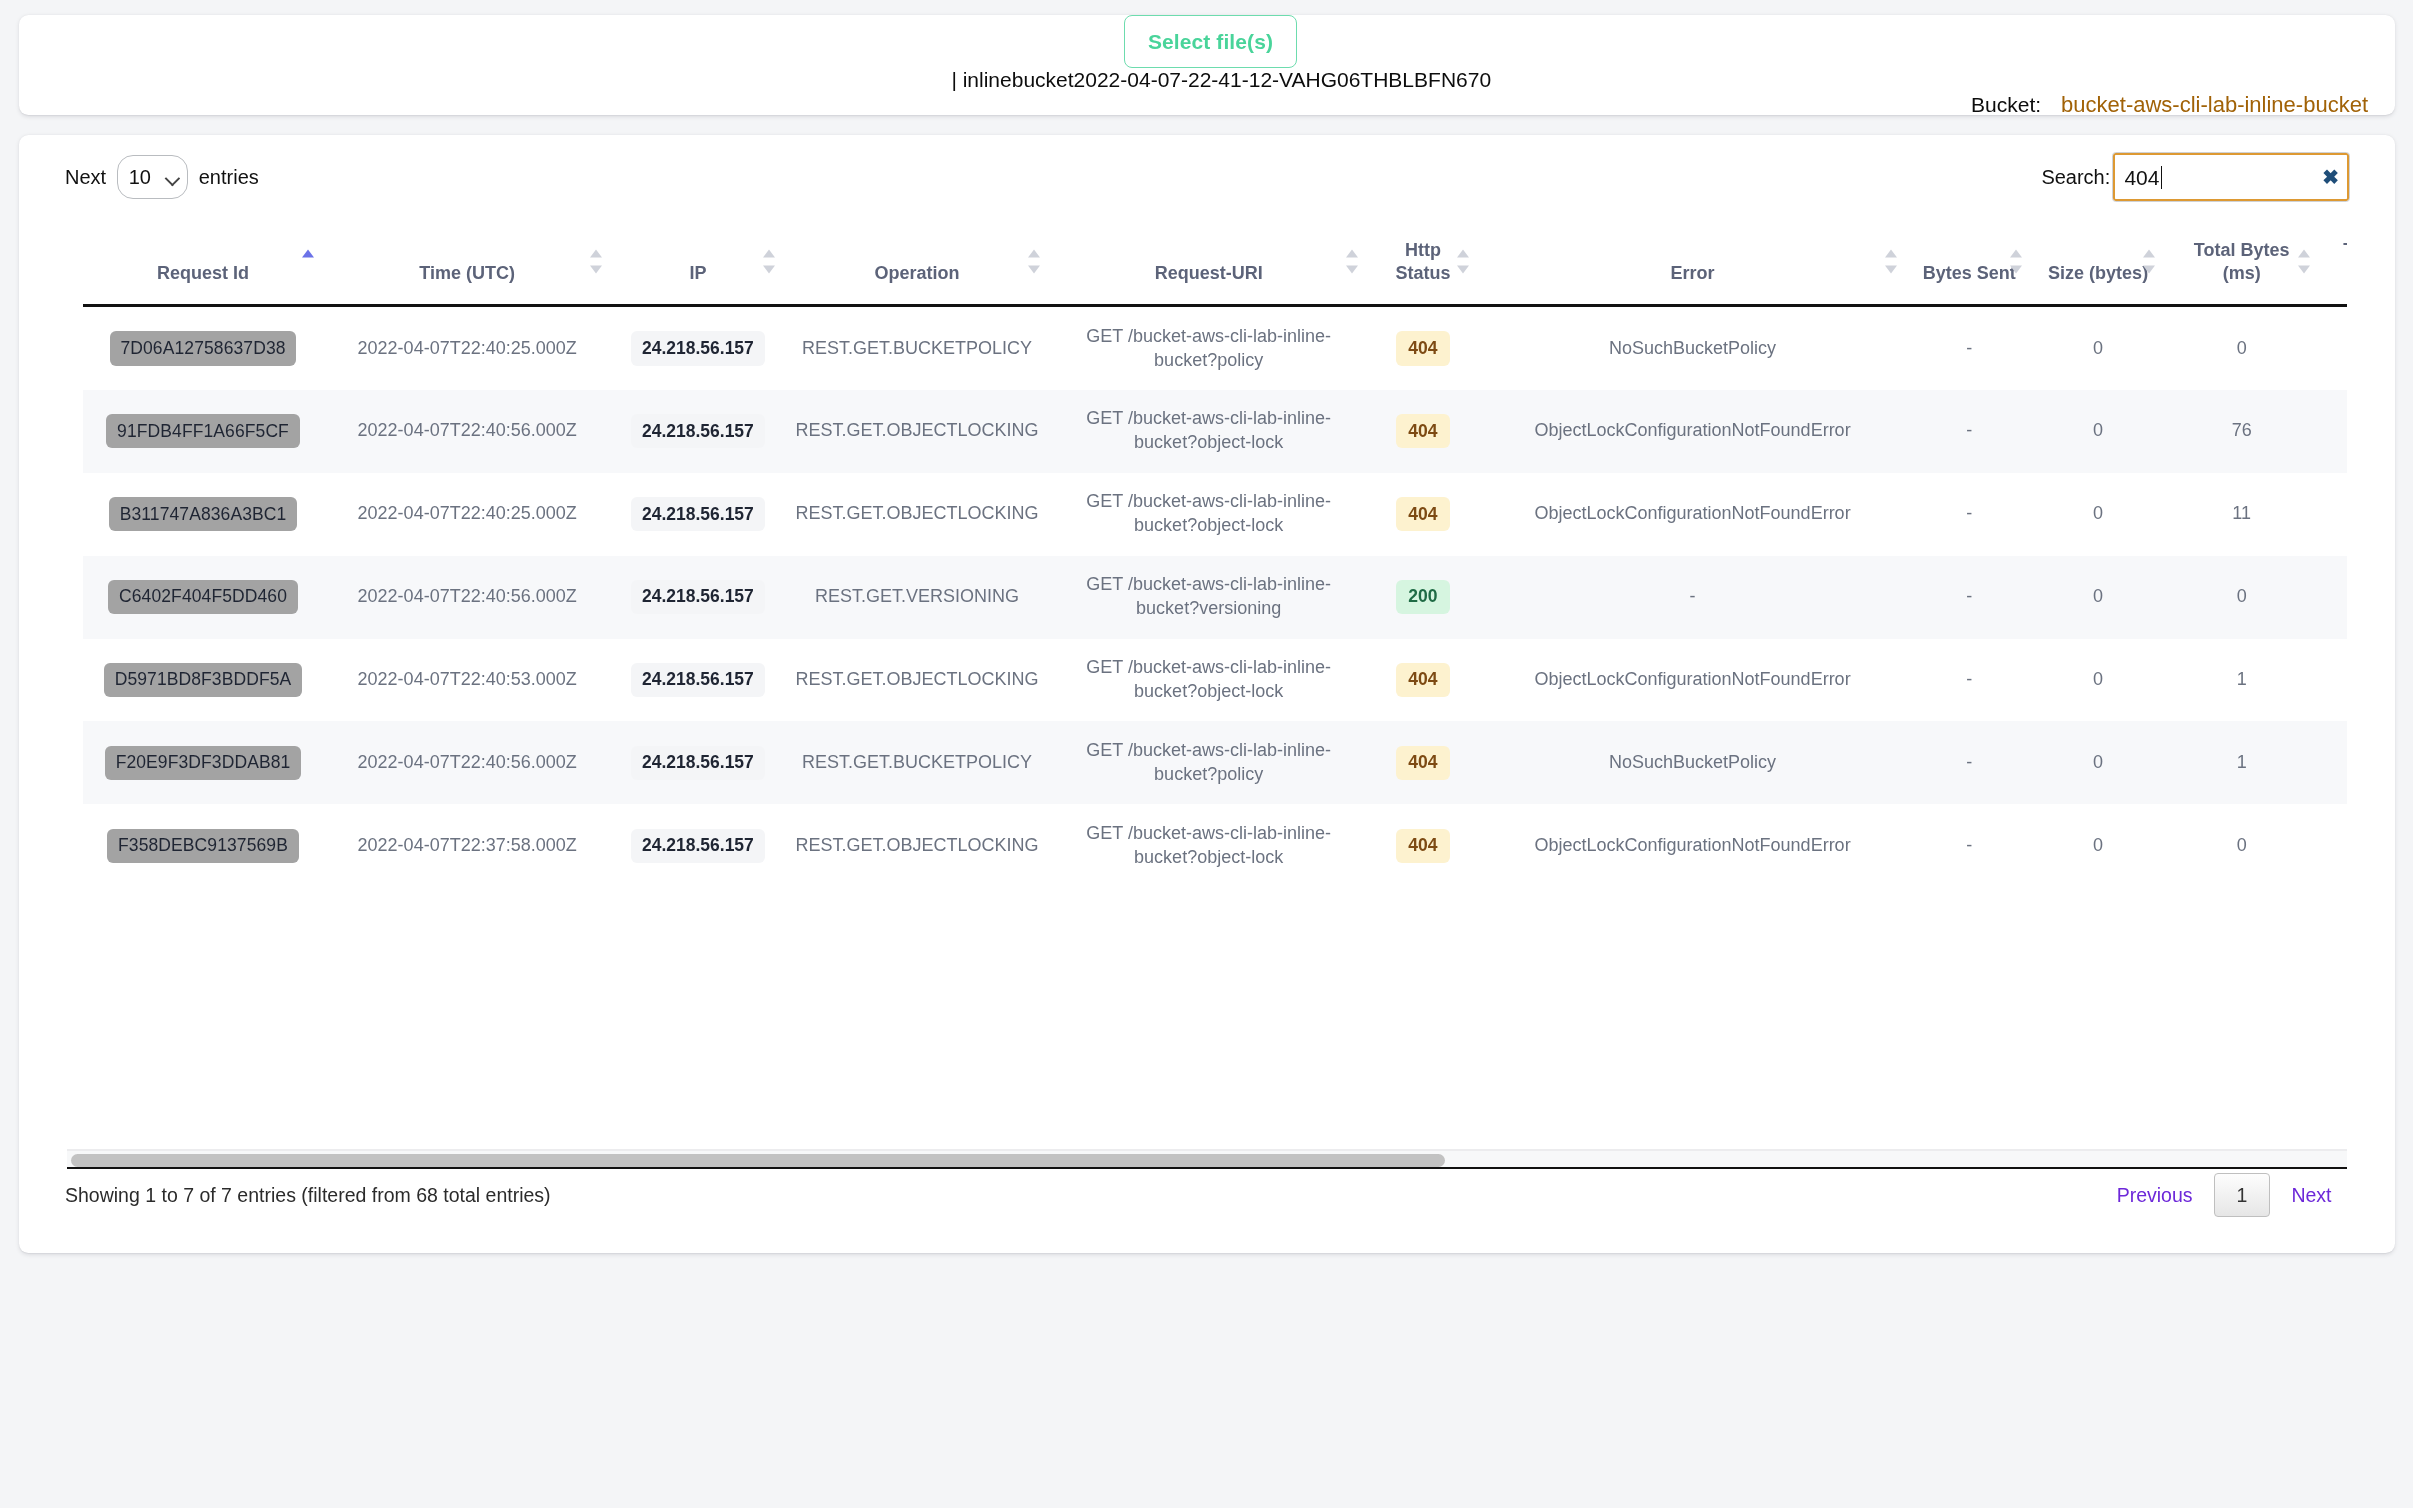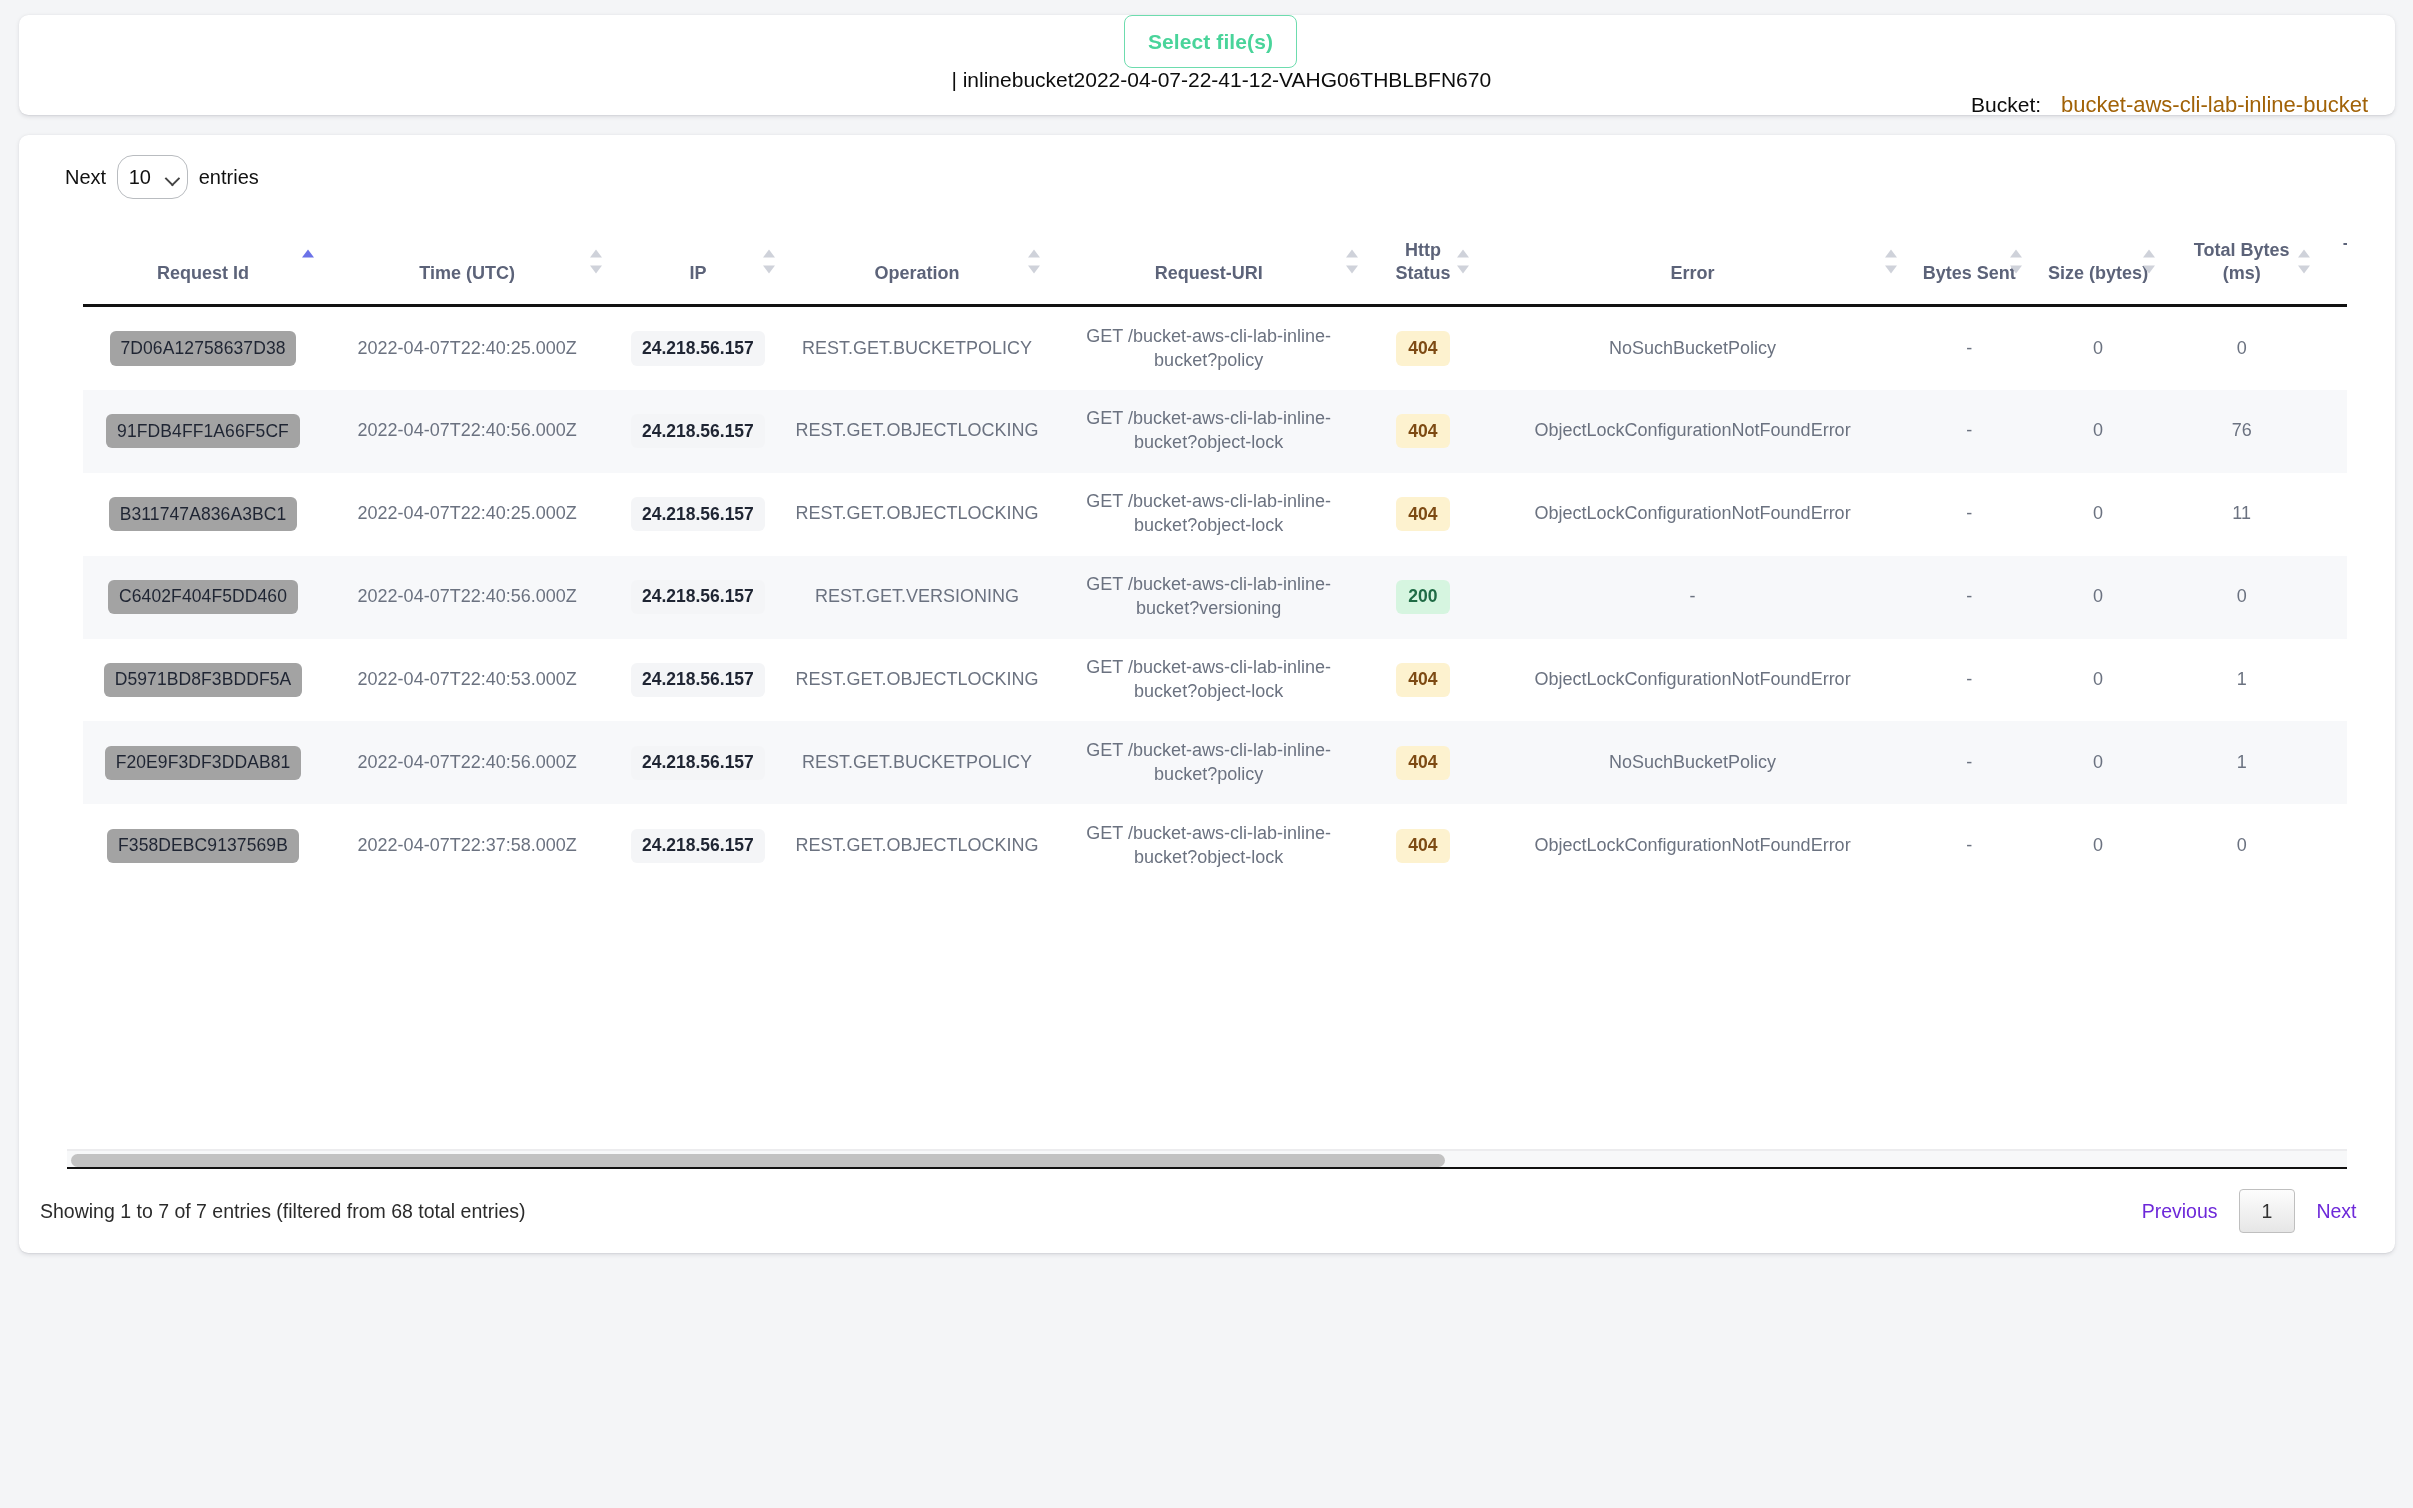--- a/index.html
+++ b/index.html
@@ -238,23 +238,23 @@
     position: absolute;
     left: 4px; top: 2.7px;
     width: 1374px; height: 13.5px;
     background: #c2c2c2;
     border-radius: 6.7px;
   }
 
   
   .footer {
     position: absolute;
-    left: 0; right: 0; bottom: 0;
+    left: 0; right: 0; bottom: 16px;
     height: 84px;
-    padding: 0 21px;
+    padding: 0 46px;
     display: flex; align-items: center;
   }
   .info { font-size: 19.5px; color: #2b2b2b; }
   .pager { margin-left: auto; display: flex; align-items: center; }
   .pager .pg {
     font-size: 19.5px;
     color: #6d28d9;
     padding: 0 17.5px;
     cursor: pointer;
     white-space: nowrap;
@@ -285,20 +285,28 @@
   <div class="controls">
     <div class="show-entries">
       <span class="lbl-pre">Next</span>
       <div class="len-select">
         <span>10</span>
         <span class="chev"></span>
       </div>
       <span class="lbl-post">entries</span>
     </div>
 
+    <div class="search-wrap">
+      <span class="search-label">Search:</span>
+      <div class="search-box">
+        <span class="val">404</span>
+          <span class="caret"></span>
+        <span class="search-clear">✖</span>
+      </div>
+    </div>
   </div>
 
   <div class="table-scroll">
     <table class="dt">
       <colgroup>
         <col class="c-req">
           <col class="c-time">
           <col class="c-ip">
           <col class="c-op">
         <col class="c-uri">

